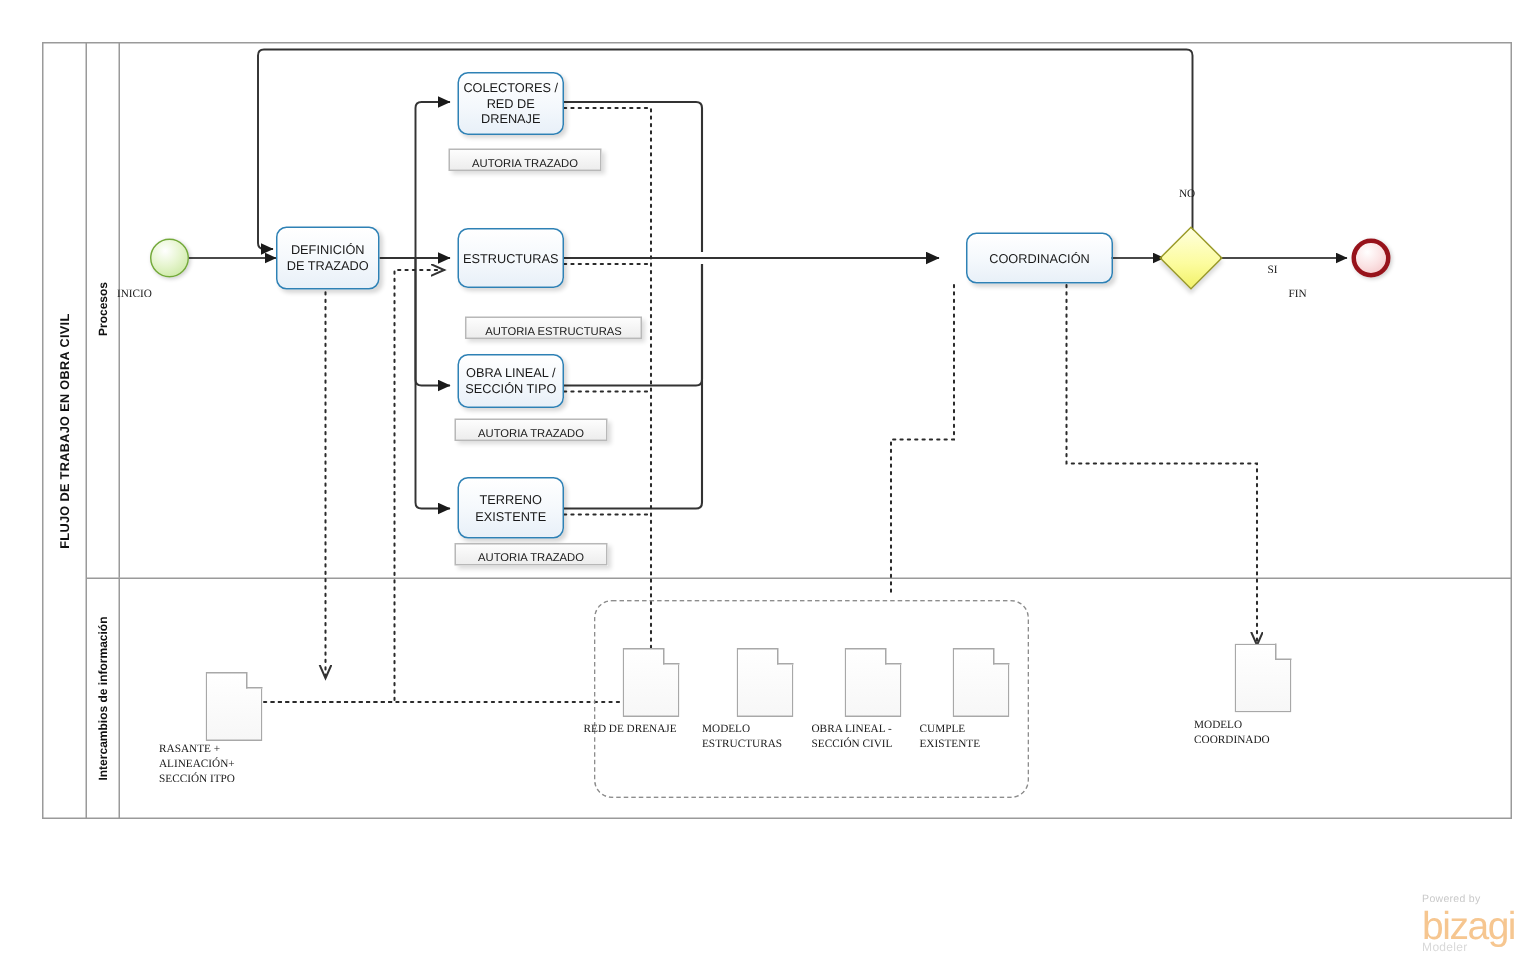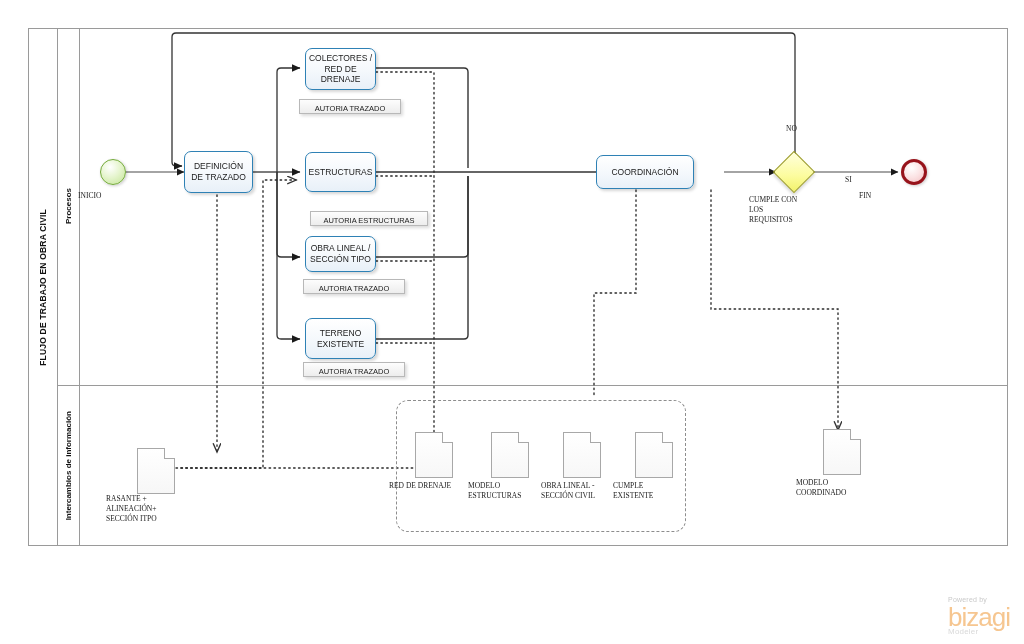--- a/index.html
+++ b/index.html
@@ -295,41 +295,38 @@
   <div class="task" style="left:305px; top:236px; width:71px; height:36px;">
     <span>OBRA LINEAL /
 SECCIÓN TIPO</span>
   </div>
 
   <div class="task" style="left:305px; top:318px; width:71px; height:41px;">
     <span>TERRENO
 EXISTENTE</span>
   </div>
 
-  <div class="task" style="left:596px; top:155px; width:98px; height:34px;">
+  <div class="task" style="left:644px; top:155px; width:98px; height:34px;">
     <span>COORDINACIÓN</span>
   </div>
 
   <div class="annot" style="left:299px; top:99px; width:102px; height:15px;">
     <span>AUTORIA TRAZADO</span>
   </div>
   <div class="annot" style="left:310px; top:211px; width:118px; height:15px;">
     <span>AUTORIA ESTRUCTURAS</span>
   </div>
   <div class="annot" style="left:303px; top:279px; width:102px; height:15px;">
     <span>AUTORIA TRAZADO</span>
   </div>
   <div class="annot" style="left:303px; top:362px; width:102px; height:15px;">
     <span>AUTORIA TRAZADO</span>
   </div>
 
   <div class="gateway" style="left:779px; top:157px;"></div>
-  <div class="gw-label" style="left:749px; top:195px; width:94px;">CUMPLE CON
-LOS
-REQUISITOS</div>
   <div class="flow-label" style="left:786px; top:124px; width:40px;">NO</div>
   <div class="flow-label" style="left:845px; top:175px; width:40px;">SI</div>
 
   <div class="event end-event" style="left:901px; top:159px;"></div>
   <div class="event-label" style="left:859px; top:191px; width:70px;">FIN</div>
 
   <div class="group-box" style="left:396px; top:400px; width:290px; height:132px;"></div>
 
   <div class="doc" style="left:137px; top:448px;">
     <div class="sheet"></div>

